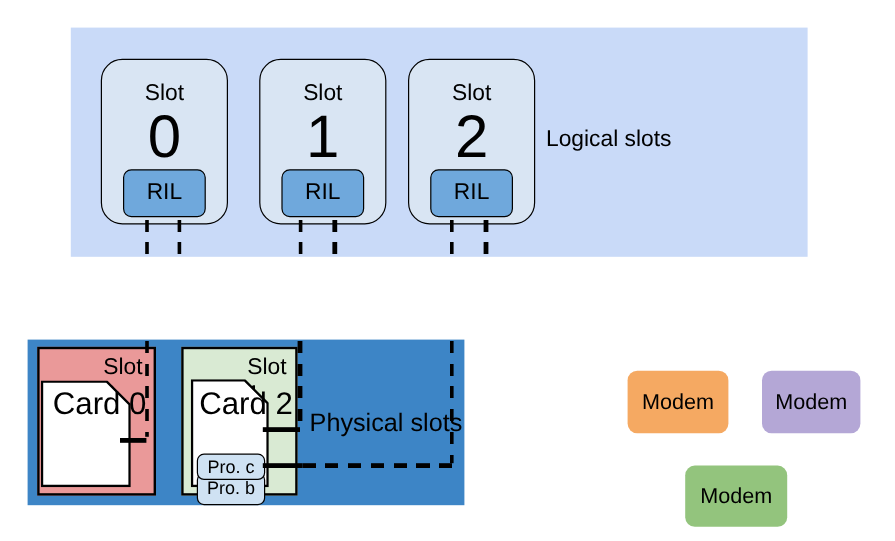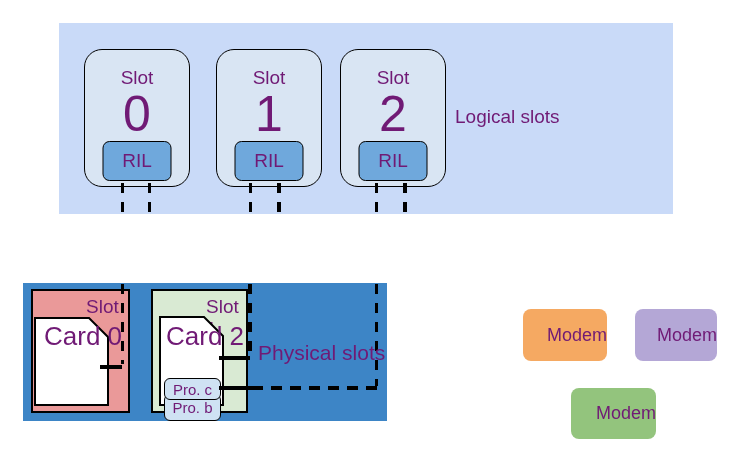--- a/index.html
+++ b/index.html
@@ -1,17 +1,17 @@
 <!DOCTYPE html>
 <html><head>
 <meta charset="utf-8">
 <style>
   html,body{margin:0;padding:0;background:#fff;}
   .canvas{position:relative;width:746px;height:451px;background:#ffffff;
-          font-family:"Liberation Sans",sans-serif;color:#701a75;overflow:hidden;}
+          font-family:"Liberation Sans",sans-serif;color:#000000;overflow:hidden;}
 
   
   .logical-box{position:absolute;left:59px;top:23px;width:614px;height:191px;
                background:#c9daf8;}
   .slot-card{position:absolute;top:49px;width:106px;height:138px;background:#d9e5f3;
              border:1.5px solid #000;border-radius:18px;box-sizing:border-box;
              display:flex;flex-direction:column;align-items:center;padding-top:17px;}
   .slot-card.s0{left:84px;} .slot-card.s1{left:216px;} .slot-card.s2{left:340px;}
   .slot-word{font-size:19px;line-height:22px;}
   .slot-number{font-size:50px;line-height:50px;}
@@ -41,21 +41,21 @@
   .green{left:151px;width:97px;background:#d9ead3;}
   .card-svg{position:absolute;}
   .card-label{position:absolute;font-size:26px;line-height:21px;}
   .chip{position:absolute;background:#cfe2f3;border:1.5px solid #000;border-radius:6px;
         box-sizing:border-box;display:flex;align-items:center;justify-content:center;
         font-size:15px;}
   .physical-label{position:absolute;left:258px;top:341px;font-size:21px;}
 
   
   .modem{position:absolute;border-radius:8px;display:flex;align-items:center;
-         justify-content:flex-end;font-size:18px;}
+         justify-content:center;font-size:18px;}
   .modem.orange{left:523px;top:309px;width:84px;height:52px;background:#f5a962;}
   .modem.purple{left:635px;top:309px;width:82px;height:52px;background:#b4a7d6;}
   .modem.green {left:571px;top:388px;width:85px;height:51px;background:#93c47d;}
 </style>
 </head>
 <body>
 
 <div class="canvas">
 
   <div class="logical-box">

